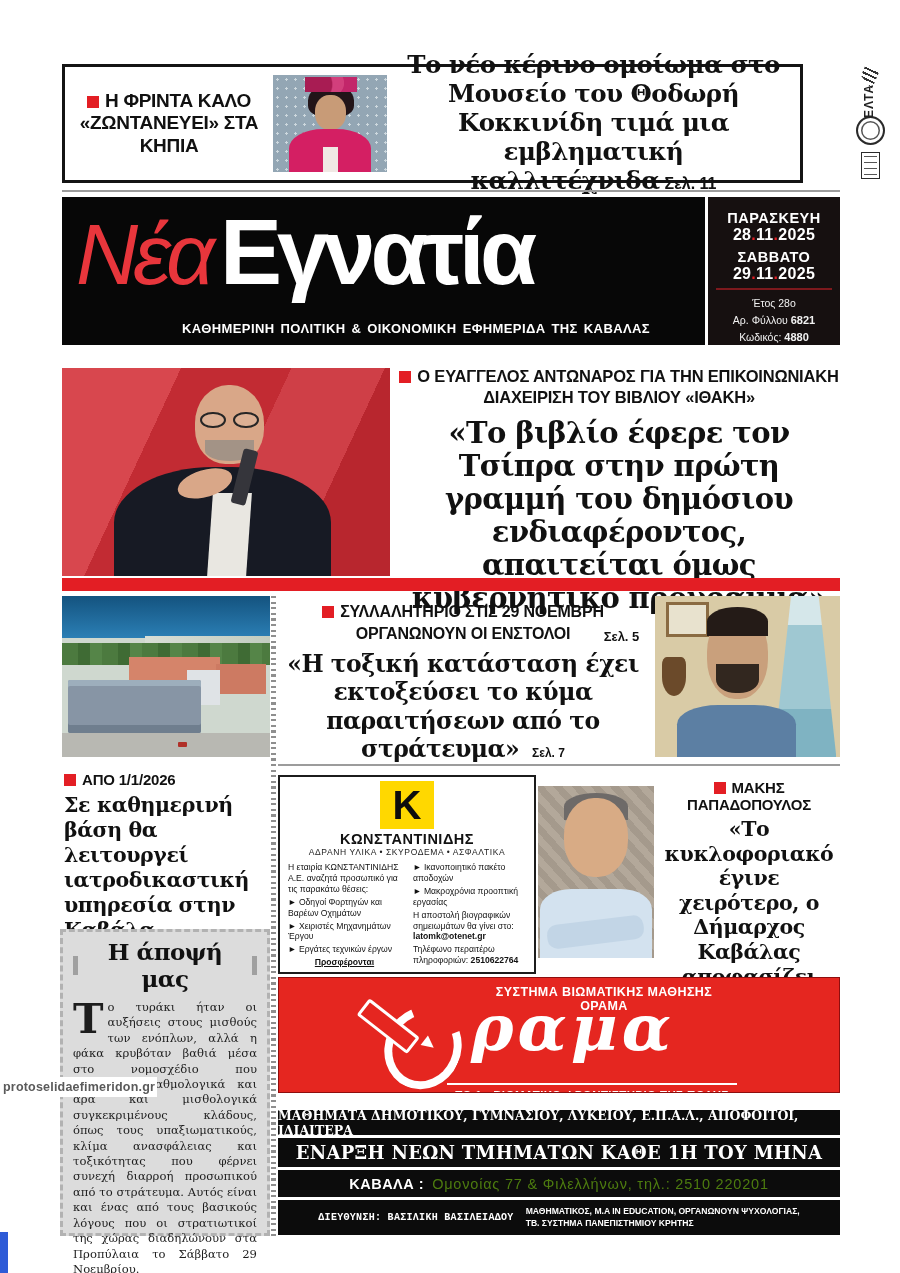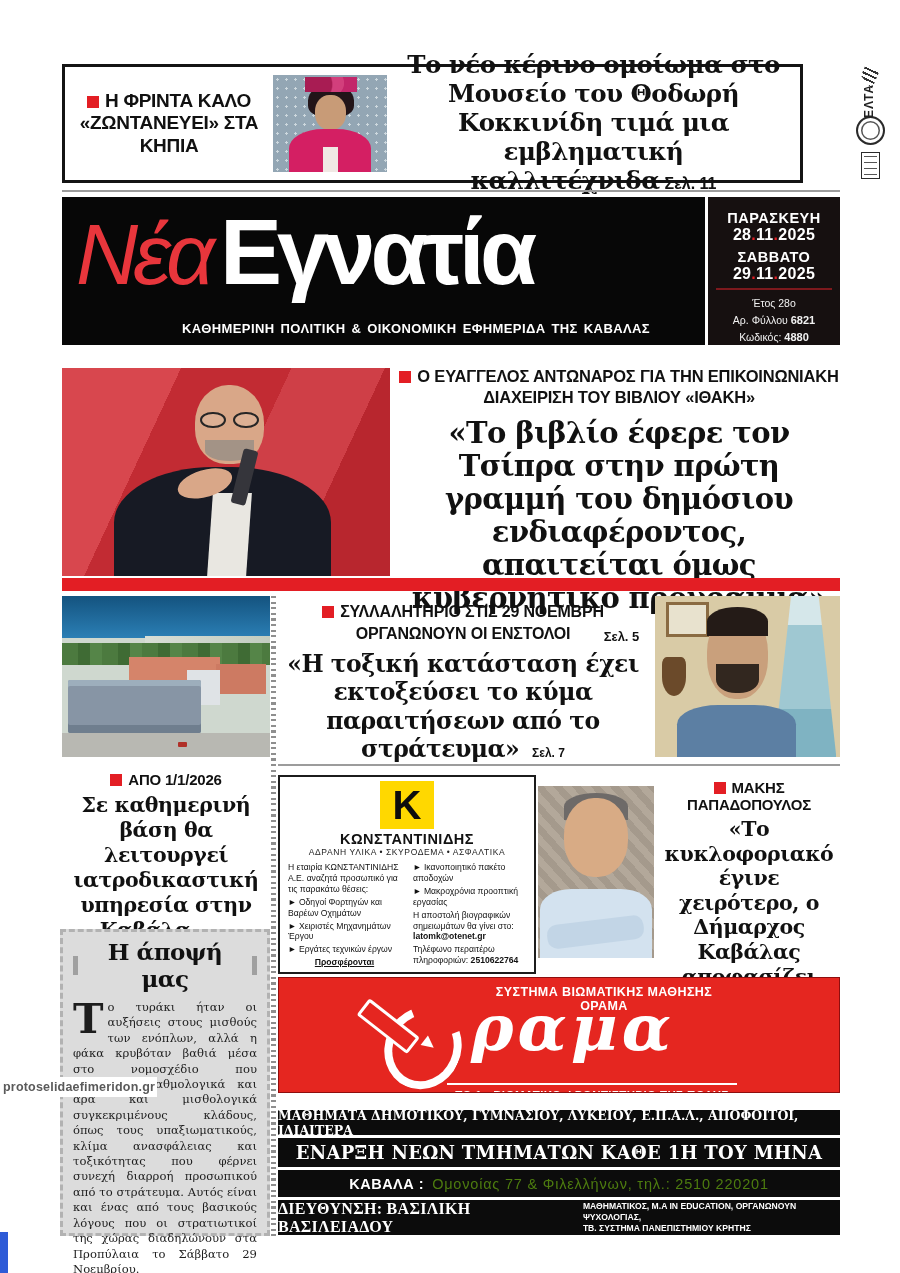--- a/index.html
+++ b/index.html
@@ -101,21 +101,21 @@
   .p2-plaque{position:absolute;left:4%;top:38%;width:13%;height:24%;background:#6b4a2a;border-radius:20% 20% 50% 50%;}
   .p2-flag{position:absolute;right:2%;top:0;width:34%;height:100%;
     background:linear-gradient(#d5e7ea 0 18%,#9fc8d2 18% 70%,#7fb3c2 70%);clip-path:polygon(28% 0,72% 0,100% 100%,0 100%);}
   .p2-head{position:absolute;left:28%;top:10%;width:33%;height:54%;background:#c9a07c;border-radius:46%;}
   .p2-hair{position:absolute;left:28%;top:7%;width:33%;height:18%;background:#241b17;border-radius:50% 50% 0 0;}
   .p2-beard{position:absolute;left:33%;top:42%;width:23%;height:18%;background:#32271f;border-radius:0 0 46% 46%;}
   .p2-shirt{position:absolute;left:12%;bottom:-2%;width:64%;height:34%;background:#5c7fa3;border-radius:35% 35% 0 0;}
   .hline2{left:278px;top:764px;width:562px;height:1.5px;background:#9c9c9c;}
 
   
-  .coroner{left:64px;top:771px;width:204px;text-align:center;}
+  .coroner{left:64px;top:771px;width:204px;}
   .kicker-sm{font-weight:700;font-size:15px;letter-spacing:-0.2px;}
   .headline-md{font-family:"DejaVu Serif","Liberation Serif",serif;font-weight:700;font-size:20.5px;
     line-height:1.22;letter-spacing:-0.4px;margin-top:5px;}
   .headline-md .pr{font-size:11px;}
   .opinion{left:60px;top:929px;width:210px;height:307px;background:#dcdcdc;border:3px dashed #b2b2b2;
     box-sizing:border-box;padding:6px 10px 8px 10px;}
   .op-title{text-align:center;font-family:"DejaVu Serif","Liberation Serif",serif;font-weight:700;
     font-size:23px;letter-spacing:-0.5px;display:flex;align-items:center;justify-content:center;gap:8px;}
   .tbar{display:inline-block;width:5px;height:19px;background:#a0a0a0;}
   .op-body{margin-top:8px;font-family:"DejaVu Serif","Liberation Serif",serif;font-size:11.6px;
@@ -164,21 +164,21 @@
     font-style:italic;font-weight:800;font-size:64px;letter-spacing:4px;line-height:1;}
   .or-slogan{position:absolute;left:168px;top:105px;width:290px;text-align:center;color:#fff;
     font-weight:700;font-size:11.5px;letter-spacing:0.4px;border-top:2px solid #fff;padding-top:4px;}
   .bar{left:278px;width:562px;background:#0c0c0c;color:#fff;display:flex;align-items:center;justify-content:center;}
   .bar1{top:1110px;height:25px;font-family:"DejaVu Serif","Liberation Serif",serif;font-weight:700;font-size:12.5px;}
   .bar2{top:1138px;height:29px;font-family:"DejaVu Serif","Liberation Serif",serif;font-weight:700;font-size:18px;letter-spacing:0.3px;}
   .bar3{top:1170px;height:27px;font-size:14.5px;}
   .bar3 .lbl{font-weight:700;letter-spacing:0.5px;margin-right:8px;}
   .bar3 .txt{color:#4d7c0f;letter-spacing:0.8px;}
   .bar4{top:1200px;height:35px;gap:12px;}
-  .bar4 .lbl{font-family:Liberation Serif, serif;font-weight:700;font-size:16px;letter-spacing:0.3px;}
+  .bar4 .lbl{font-family:Liberation Mono, monospace;font-weight:700;font-size:10px;letter-spacing:0.3px;}
   .bar4 .titles{font-weight:700;font-size:8.6px;line-height:1.3;text-align:left;}
   .bluestrip{left:0;top:1232px;width:8px;height:41px;background:#2e5bd7;}
 </style>
 </head>
 <body>
 
 <div class="page">
 
   <section class="abs top-banner">
     <div class="tb-left">

